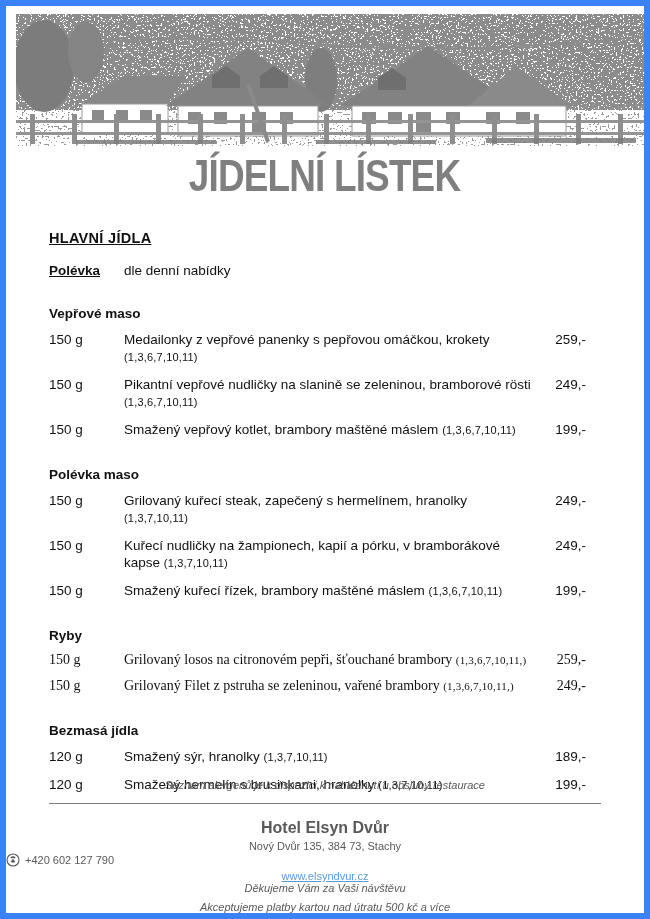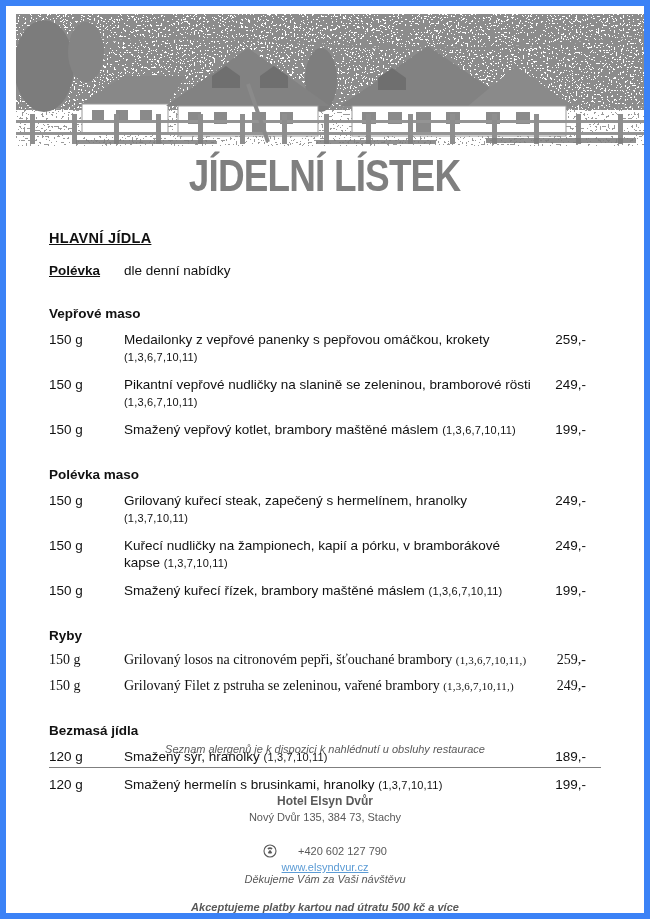--- a/index.html
+++ b/index.html
@@ -38,28 +38,28 @@
 
   .section.serif .item-row .w,
   .section.serif .item-row .d,
   .section.serif .item-row .p { font-family:"Liberation Serif",serif; font-size:14px; }
   .section.serif .item-row { margin-top:8px; }
 
   
   .footer { position:absolute; left:0; right:0; bottom:0; text-align:center; color:#595959; font-size:11px; }
   .allergen-note { font-style:italic; margin-bottom:12px; }
   .divider { border-top:1px solid #7f7f7f; margin:0 43px; height:0; }
-  .hotel-name { font-weight:bold; margin-top:26px; font-size:12px; color:#595959; }
+  .hotel-name { font-weight:bold; margin-top:15px; font-size:16px; color:#595959; }
   .address { margin-top:3px; }
-  .phone-row { margin-top:21px; display:flex; justify-content:center; align-items:center; gap:21px; }
+  .phone-row { margin-top:1px; display:flex; align-items:center; gap:5px; }
   .phone-icon svg { display:block; }
   .website-row { margin-top:3px; }
   .website-link { color:#5b9bd5; text-decoration:underline; cursor:pointer; }
   .thanks { font-style:italic; }
-  .card-note { font-style:italic; margin-top:16px;font-weight:bold; }
+  .card-note { font-style:italic; margin-top:7px; }
 </style>
 </head>
 <body>
 
 <div class="page">
 
   <div class="header-image">
     <svg width="630" height="132" viewBox="0 0 630 132" xmlns="http://www.w3.org/2000/svg">
       <defs>
         <filter id="spkDense" x="0" y="0" width="100%" height="100%">

